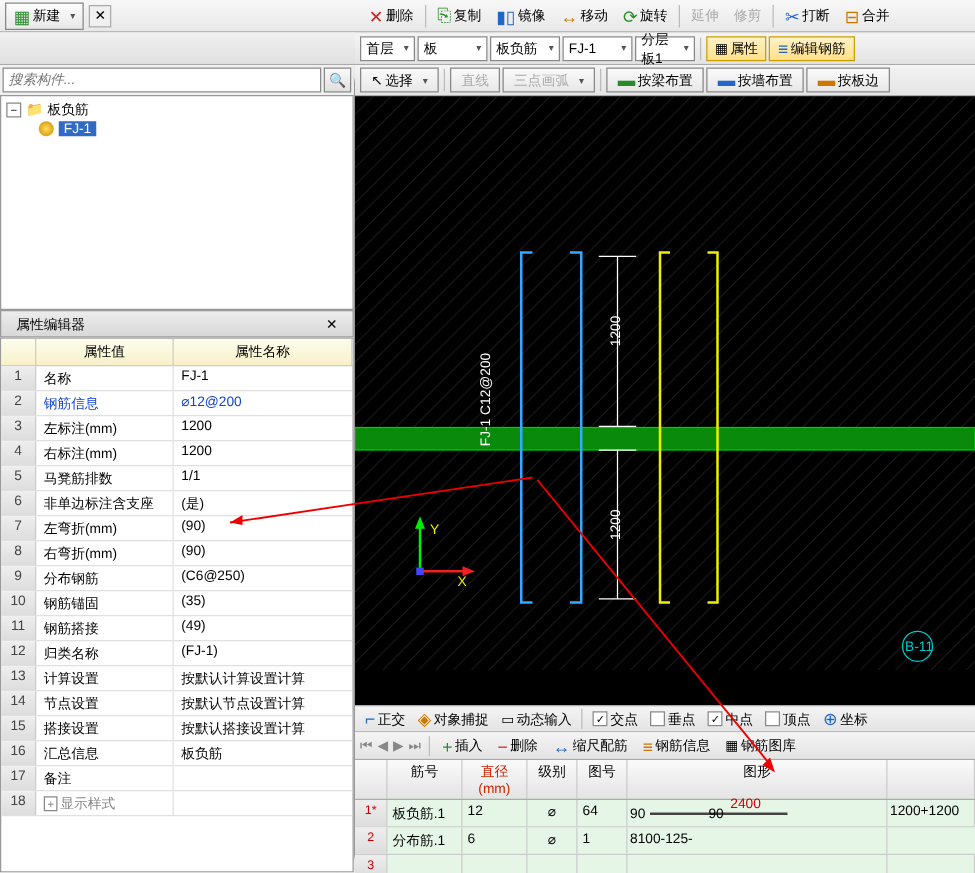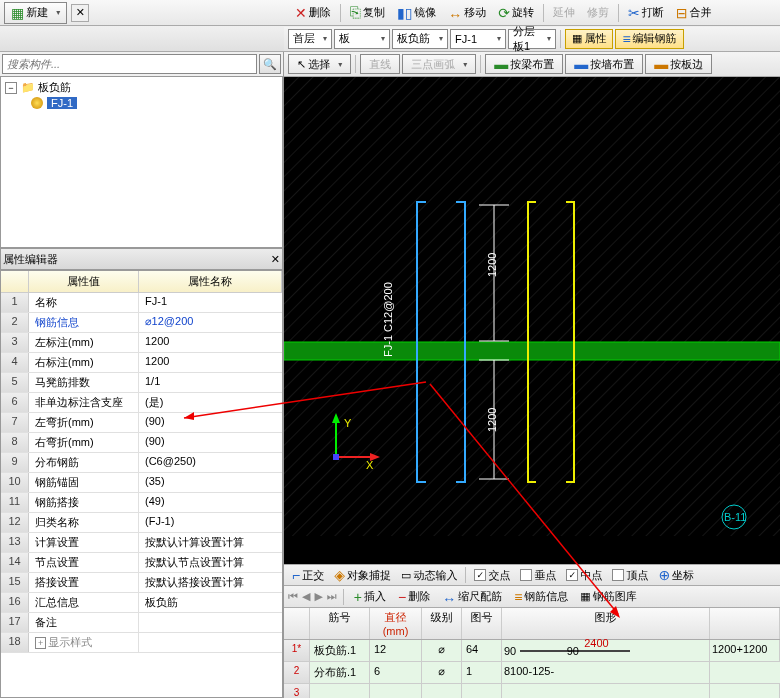--- a/index.html
+++ b/index.html
@@ -16,38 +16,38 @@
     
     
     .new-row { height: 26px; background: linear-gradient(#f0f0f0, #e0e0e0); border-bottom: 1px solid #aaa; display: flex; align-items: center; padding: 2px; }
     .btn-new { display: flex; align-items: center; padding: 2px 6px; border: 1px solid #888; background: linear-gradient(#fdfdfd, #e8e8e8); cursor: pointer; gap: 2px; }
     .btn-close { width: 18px; height: 18px; border: 1px solid #aaa; background: #f0f0f0; margin-left: 4px; cursor: pointer; display: flex; align-items: center; justify-content: center; }
     
     
     .main-layout { display: flex; height: calc(698px - 52px); }
     
     
-    .left-panel { width: 284px; display: flex; flex-direction: column; border-right: 1px solid #999; }
+    .left-panel { width: 284px; display: flex; flex-direction: column; border-right: 1px solid #999; border-radius: 15px; }
     
     
     .search-row { display: flex; padding: 2px; background: #f0f0f0; }
     .search-input { flex: 1; height: 20px; border: 1px solid #888; padding: 2px 4px; font-style: italic; color: #888; }
     .search-btn { width: 22px; height: 20px; border: 1px solid #888; background: linear-gradient(#fafafa,#e0e0e0); margin-left: 2px; cursor: pointer; display: flex; align-items: center; justify-content: center; }
     
     
     .tree { flex: 0 0 172px; background: #fff; border: 1px solid #999; overflow: auto; padding: 2px; }
     .tree-node { display: flex; align-items: center; padding: 1px 2px; cursor: pointer; }
     .tree-toggle { width: 12px; height: 12px; border: 1px solid #888; display: flex; align-items: center; justify-content: center; font-size: 9px; margin-right: 4px; }
     .tree-icon { width: 14px; height: 12px; margin-right: 3px; display: inline-flex; align-items: center; justify-content: center; }
     .tree-child { margin-left: 26px; display: flex; align-items: center; padding: 1px 2px; }
     .tree-selected { background: #316ac5; color: #fff; padding: 0 4px; }
     .tree-icon-child { width: 12px; height: 12px; border-radius: 50%; background: radial-gradient(#ffdd55,#cc8800); margin-right: 4px; }
     
     
-    .prop-header { height: 22px; background: linear-gradient(#ececec,#d8d8d8); border: 1px solid #999; display: flex; align-items: center; justify-content: space-between; padding: 0 2px; }
+    .prop-header { height: 22px; background: linear-gradient(#ececec,#d8d8d8); border: 1px solid #999; display: flex; align-items: center; justify-content: space-between; padding: 0 12px; }
     .prop-grid { background: #fff; border: 1px solid #999; flex: 1; overflow: auto; }
     .pg-headrow { display: grid; grid-template-columns: 28px 110px 1fr; background: linear-gradient(#fdfdee,#f8f0c8); border-bottom: 1px solid #ccc; }
     .pg-headcell { padding: 3px 6px; border-right: 1px solid #ccc; text-align: center; font-weight: normal; }
     .pg-row { display: grid; grid-template-columns: 28px 110px 1fr; border-bottom: 1px solid #e0e0e0; }
     .pg-num { background: linear-gradient(#eee,#ddd); text-align: center; padding: 2px; border-right: 1px solid #ccc; color: #444; }
     .pg-name { padding: 2px 6px; border-right: 1px solid #e0e0e0; }
     .pg-val { padding: 2px 6px; }
     .pg-hilite .pg-name, .pg-hilite .pg-val { color: #1144cc; }
     .pg-dim { color: #888; }
     

